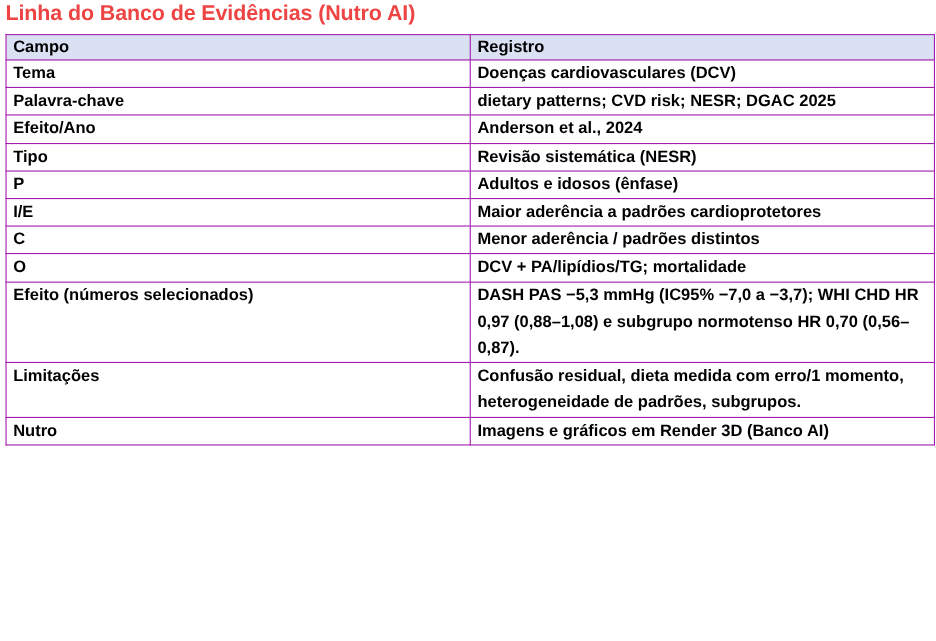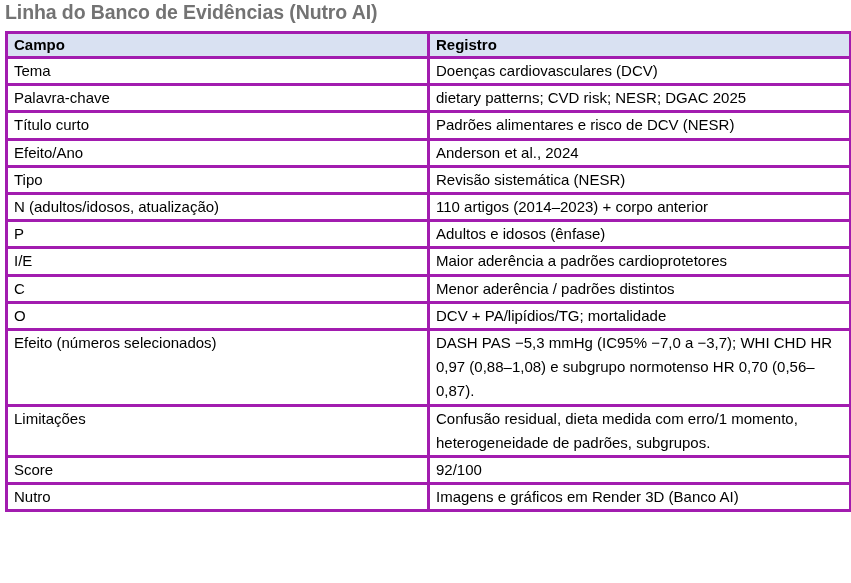--- a/index.html
+++ b/index.html
@@ -16,51 +16,51 @@
       color: #000000;
     }
     .doc-title {
       position: absolute;
       left: 5px;
       top: 0px;
       height: 26px;
       line-height: 24px;
       font-size: 19.5px;
       font-weight: bold;
-      color: #737373;
+      color: #ef4444;
       white-space: nowrap;
       letter-spacing: -0.1px;
     }
     table.evidence-table {
       position: absolute;
       left: 5px;
       top: 31px;
       width: 844px;
       border-collapse: collapse;
       table-layout: fixed;
       font-size: 15px;
     }
     table.evidence-table col.col-campo { width: 422px; }
     table.evidence-table col.col-registro { width: 422px; }
     table.evidence-table th,
     table.evidence-table td {
-      border: 3px solid #a21caf;
+      border: 1px solid #a21caf;
       padding: 0 6px;
       vertical-align: top;
       text-align: left;
       line-height: 24.2px;
     }
     table.evidence-table thead th {
       background: #d9e1f2;
       font-weight: bold;
       height: 22px;
       line-height: 22px;
     }
     table.evidence-table tbody td {
-      font-weight: normal;
+      font-weight: bold;
     }
   </style>
 </head>
 <body>
 
 <div class="doc-title">Linha do Banco de Evidências (Nutro AI)</div>
 
 <table class="evidence-table">
   <colgroup>
     <col class="col-campo">
@@ -75,34 +75,26 @@
   <tbody>
     <tr>
       <td>Tema</td>
       <td>Doenças cardiovasculares (DCV)</td>
     </tr>
     <tr>
       <td>Palavra-chave</td>
       <td>dietary patterns; CVD risk; NESR; DGAC 2025</td>
     </tr>
     <tr>
-      <td>Título curto</td>
-      <td>Padrões alimentares e risco de DCV (NESR)</td>
-    </tr>
-    <tr>
       <td>Efeito/Ano</td>
       <td>Anderson et al., 2024</td>
     </tr>
     <tr>
       <td>Tipo</td>
       <td>Revisão sistemática (NESR)</td>
-    </tr>
-    <tr>
-      <td>N (adultos/idosos, atualização)</td>
-      <td>110 artigos (2014–2023) + corpo anterior</td>
     </tr>
     <tr>
       <td>P</td>
       <td>Adultos e idosos (ênfase)</td>
     </tr>
     <tr>
       <td>I/E</td>
       <td>Maior aderência a padrões cardioprotetores</td>
     </tr>
     <tr>
@@ -115,21 +107,17 @@
     </tr>
     <tr>
       <td>Efeito (números selecionados)</td>
       <td>DASH PAS −5,3 mmHg (IC95% −7,0 a −3,7); WHI CHD HR 0,97 (0,88–1,08) e subgrupo normotenso HR 0,70 (0,56–0,87).</td>
     </tr>
     <tr>
       <td>Limitações</td>
       <td>Confusão residual, dieta medida com erro/1 momento, heterogeneidade de padrões, subgrupos.</td>
     </tr>
     <tr>
-      <td>Score</td>
-      <td>92/100</td>
-    </tr>
-    <tr>
       <td>Nutro</td>
       <td>Imagens e gráficos em Render 3D (Banco AI)</td>
     </tr>
   </tbody>
 </table>
 
 </body></html>

